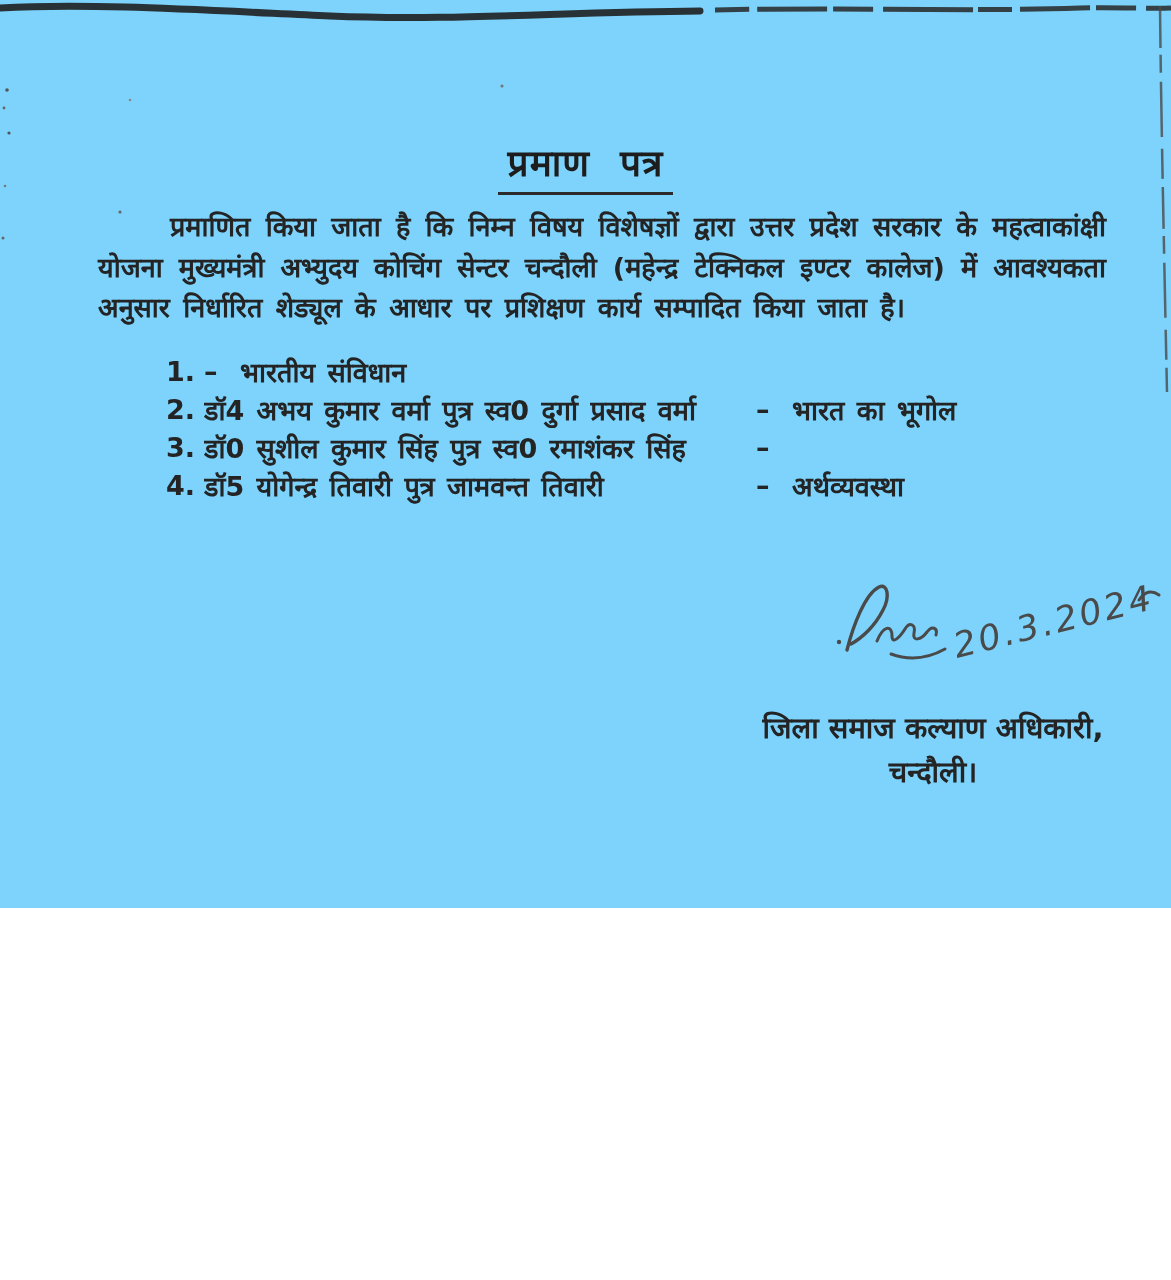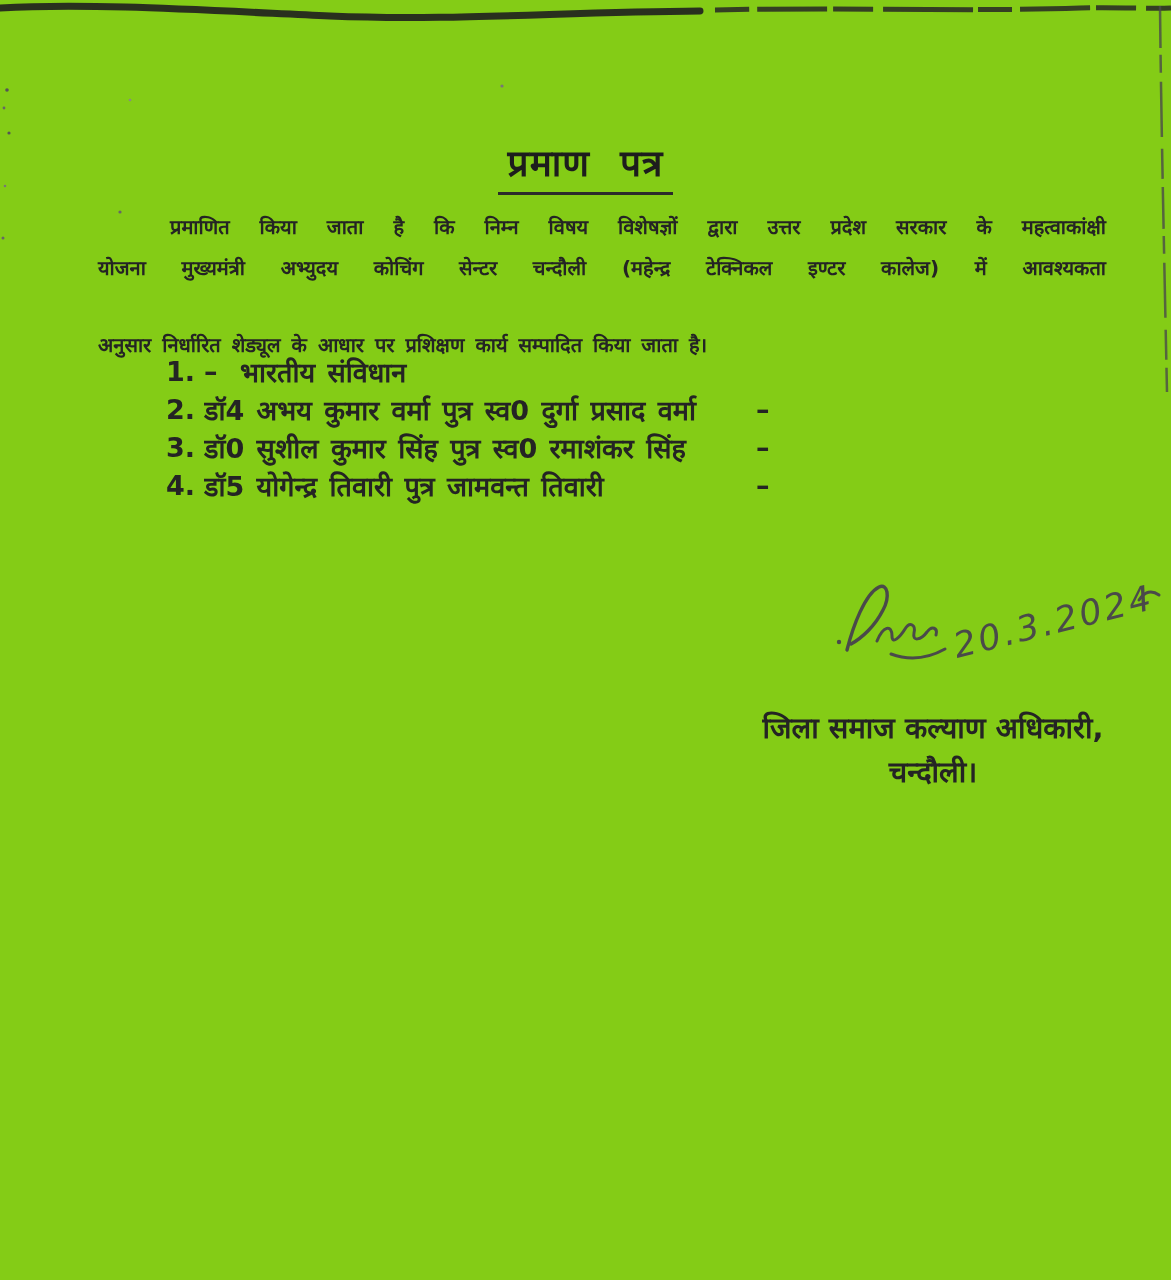--- a/index.html
+++ b/index.html
@@ -3,22 +3,22 @@
 <meta charset="utf-8">
 <style>
   html, body {
     margin: 0;
     padding: 0;
     background: #ffffff;
   }
   .page {
     position: relative;
     width: 1171px;
-    height: 1280px;
-    background: #84cc16;
+    height: 908px;
+    background: #7dd3fc;
     overflow: hidden;
     font-family: "DejaVu Sans", sans-serif;
     color: #222222;
   }
   
   .title-wrap {
     position: absolute;
     top: 136px;
     left: 0;
     width: 100%;
@@ -33,33 +33,33 @@
     color: #1d1d1d;
     padding: 0 10px 5px 10px;
     border-bottom: 3px solid #2b2b2b;
   }
   
   .para {
     position: absolute;
     left: 98px;
     top: 207px;
     width: 1008px;
-    font-size: 20px;
+    font-size: 27px;
     line-height: 40.5px;
     font-weight: 600;
     word-spacing: 4px;
     color: #242424;
   }
   .para-line {
     text-align: justify;
     text-align-last: justify;
     white-space: normal;
   }
   .para-line.first { padding-left: 72px; }
-  .para-line.last  { text-align-last: left; margin-top: 37px; }
+  .para-line.last  { text-align-last: left; }
   
   .experts {
     position: absolute;
     left: 166px;
     top: 352px;
     width: 860px;
     font-size: 27px;
     font-weight: 600;
     color: #242424;
   }
@@ -134,30 +134,32 @@
   <div class="experts">
     <div class="expert-row">
       <span class="col-num">1.</span>
       <span class="col-dash">–</span>
       <span class="col-subject">भारतीय संविधान</span>
     </div>
     <div class="expert-row">
       <span class="col-num">2.</span>
       <span class="col-name">डॉ4 अभय कुमार वर्मा पुत्र स्व0 दुर्गा प्रसाद वर्मा</span>
       <span class="col-dash">–</span>
+      <span class="col-subject">भारत का भूगोल</span>
     </div>
     <div class="expert-row">
       <span class="col-num">3.</span>
       <span class="col-name">डॉ0 सुशील कुमार सिंह पुत्र स्व0 रमाशंकर सिंह</span>
       <span class="col-dash">–</span>
     </div>
     <div class="expert-row">
       <span class="col-num">4.</span>
       <span class="col-name">डॉ5 योगेन्द्र तिवारी पुत्र जामवन्त तिवारी</span>
       <span class="col-dash">–</span>
+      <span class="col-subject">अर्थव्यवस्था</span>
     </div>
   </div>
 
   <svg class="signature-svg" viewBox="0 0 334 98" xmlns="http://www.w3.org/2000/svg">
     <circle cx="6" cy="64" r="2.2" fill="#4a4a4a"></circle>
     <path d="M14,72 C20,48 32,16 46,9 C55,5 57,19 50,32 C42,48 29,60 18,66" fill="none" stroke="#4a4a4a" stroke-width="3.4" stroke-linecap="round"></path>
     <path d="M44,63 c6,-15 15,-17 15,-5 c0,9 8,1 13,-7 c5,-8 11,-4 9,4 c-2,9 7,7 13,-1 c5,-7 11,-4 9,3" fill="none" stroke="#4a4a4a" stroke-width="3" stroke-linecap="round"></path>
     <path d="M58,76 q27,10 54,-5" fill="none" stroke="#4a4a4a" stroke-width="3" stroke-linecap="round"></path>
     <text x="124" y="80" transform="rotate(-14 124 80)" font-family="DejaVu Sans, sans-serif" font-style="italic" font-size="35" letter-spacing="3" fill="#4a4a4a">20.3.2024</text>
     <path d="M306,22 q9,-13 20,-5" fill="none" stroke="#4a4a4a" stroke-width="3" stroke-linecap="round"></path>

